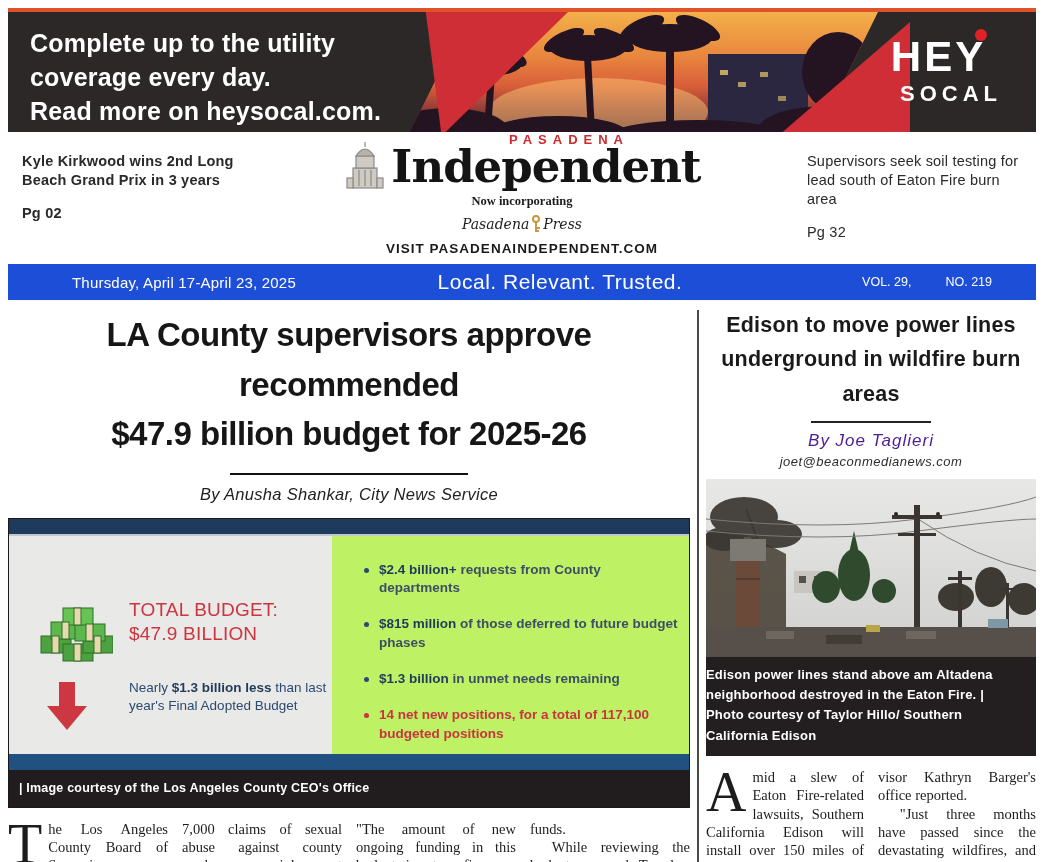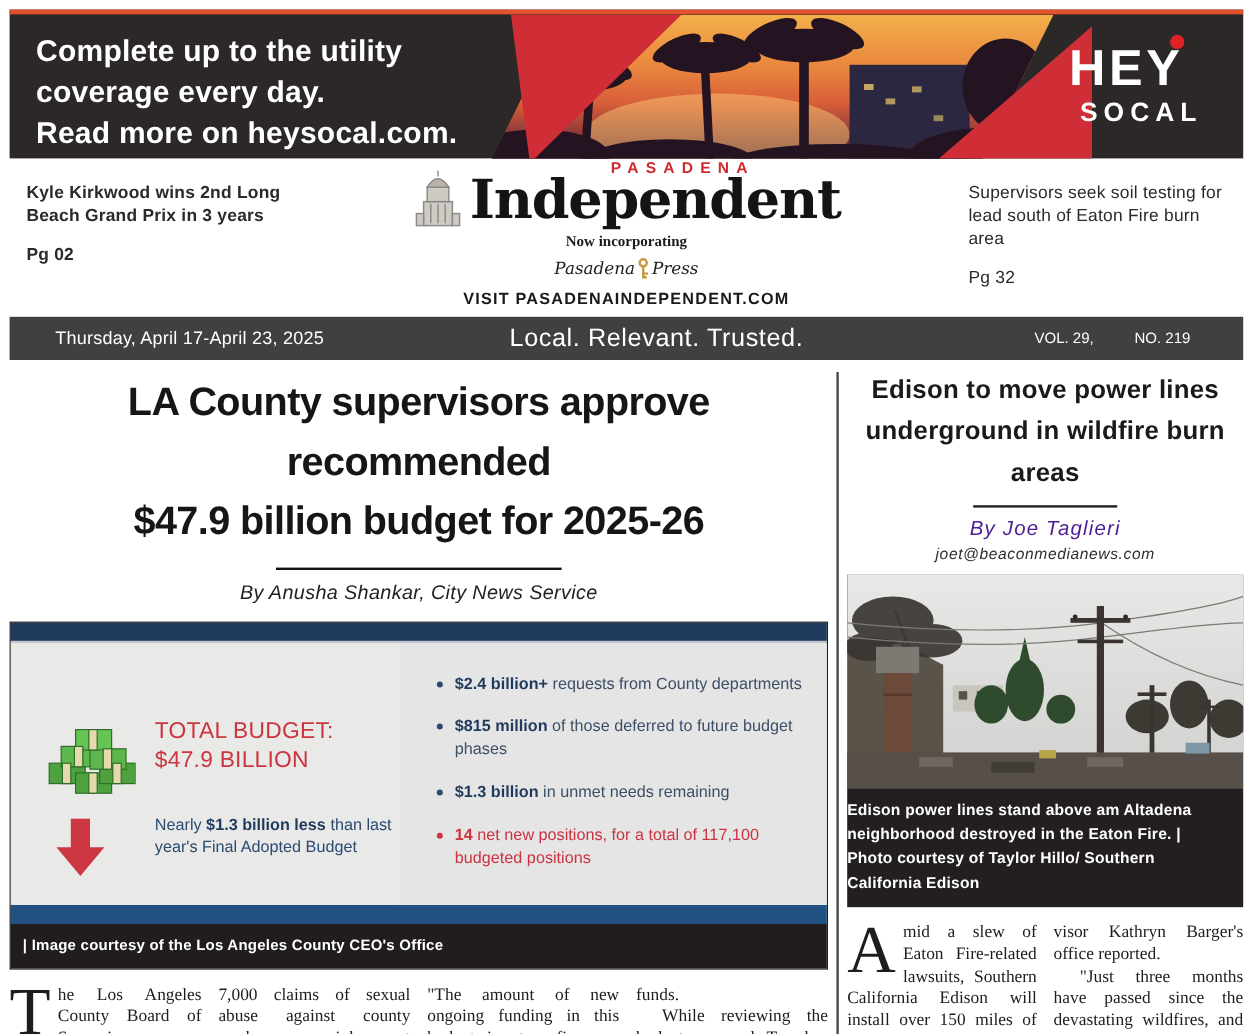--- a/index.html
+++ b/index.html
@@ -40,21 +40,21 @@
   .paper-title { font-family:"DejaVu Serif", serif; font-weight:bold; font-size:45px;
     color:#141414; letter-spacing:-1px; line-height:1.05; }
   .now-inc { font-family:"Liberation Serif", serif; font-weight:700; font-size:12.5px;
     color:#1c1c1c; margin-top:4px; }
   .press-line { font-family:"DejaVu Serif", serif; font-style:italic; font-size:14px;
     color:#1c1c1c; margin-top:6px; display:flex; justify-content:center; align-items:center; gap:1px; }
   .visit { font-size:13.5px; font-weight:700; letter-spacing:1px; color:#1a1a1a; margin-top:8px; }
 
   
   .date-bar { position:absolute; left:8px; top:264px; width:1028px; height:36px;
-    background:#404040; color:#fff; display:flex; align-items:center; }
+    background:#1d4ed8; color:#fff; display:flex; align-items:center;padding-left:26px; }
   .db-date { width:350px; padding-left:38px; font-size:15px; letter-spacing:0.2px; }
   .db-slogan { flex:1; text-align:center; font-size:21px; letter-spacing:0.5px; }
   .db-right { width:300px; display:flex; justify-content:flex-end; gap:34px;
     padding-right:44px; font-size:12.5px; }
 
   
   .content { position:absolute; left:0; top:300px; width:1044px; height:562px; }
   .v-divider { position:absolute; left:697px; top:10px; bottom:0; width:2px; background:#4a4a4a; }
 
   .left-article { position:absolute; left:8px; top:10px; width:682px; }
@@ -69,21 +69,21 @@
   .ig-top { height:17px; background:#1e3a5c; border-bottom:2px solid #c0c7d0; }
   .ig-body { display:flex; height:218px; }
   .ig-left { width:47.5%; background:#e9e9e7; position:relative; }
   .ig-money { position:absolute; left:30px; top:56px; }
   .ig-title { position:absolute; left:120px; top:62px; color:#cc3440; font-weight:400;
     font-size:19px; line-height:1.3; letter-spacing:0.2px; }
   .ig-arrow { position:absolute; left:38px; top:146px; }
   .ig-note { position:absolute; left:120px; top:143px; width:215px; color:#2a4a72;
     font-size:13.5px; line-height:1.4; }
   .ig-note b { color:#1f3a5c; }
-  .ig-right { flex:1; background:#e5e5e5; padding:25px 8px 0 32px; }
+  .ig-right { flex:1; background:#bef264; padding:25px 8px 0 32px;font-weight:bold; }
   .ig-bullet { display:flex; gap:10px; margin-bottom:17px; font-size:13.5px;
     line-height:1.4; color:#3c4f66; }
   .ig-bullet .dot { width:5px; height:5px; border-radius:50%; background:#2a4a72;
     margin-top:7px; flex:none; }
   .ig-bullet b { color:#1f3a5c; }
   .ig-bullet.red, .ig-bullet.red b { color:#cc3340; }
   .ig-bullet.red .dot { background:#cc3340; }
   .ig-blue { height:16px; background:#215180; }
   .ig-caption { height:37px; background:#211d1e; color:#fff; font-weight:700;
     font-size:12.5px; display:flex; align-items:center; padding-left:10px; letter-spacing:0.2px; }

